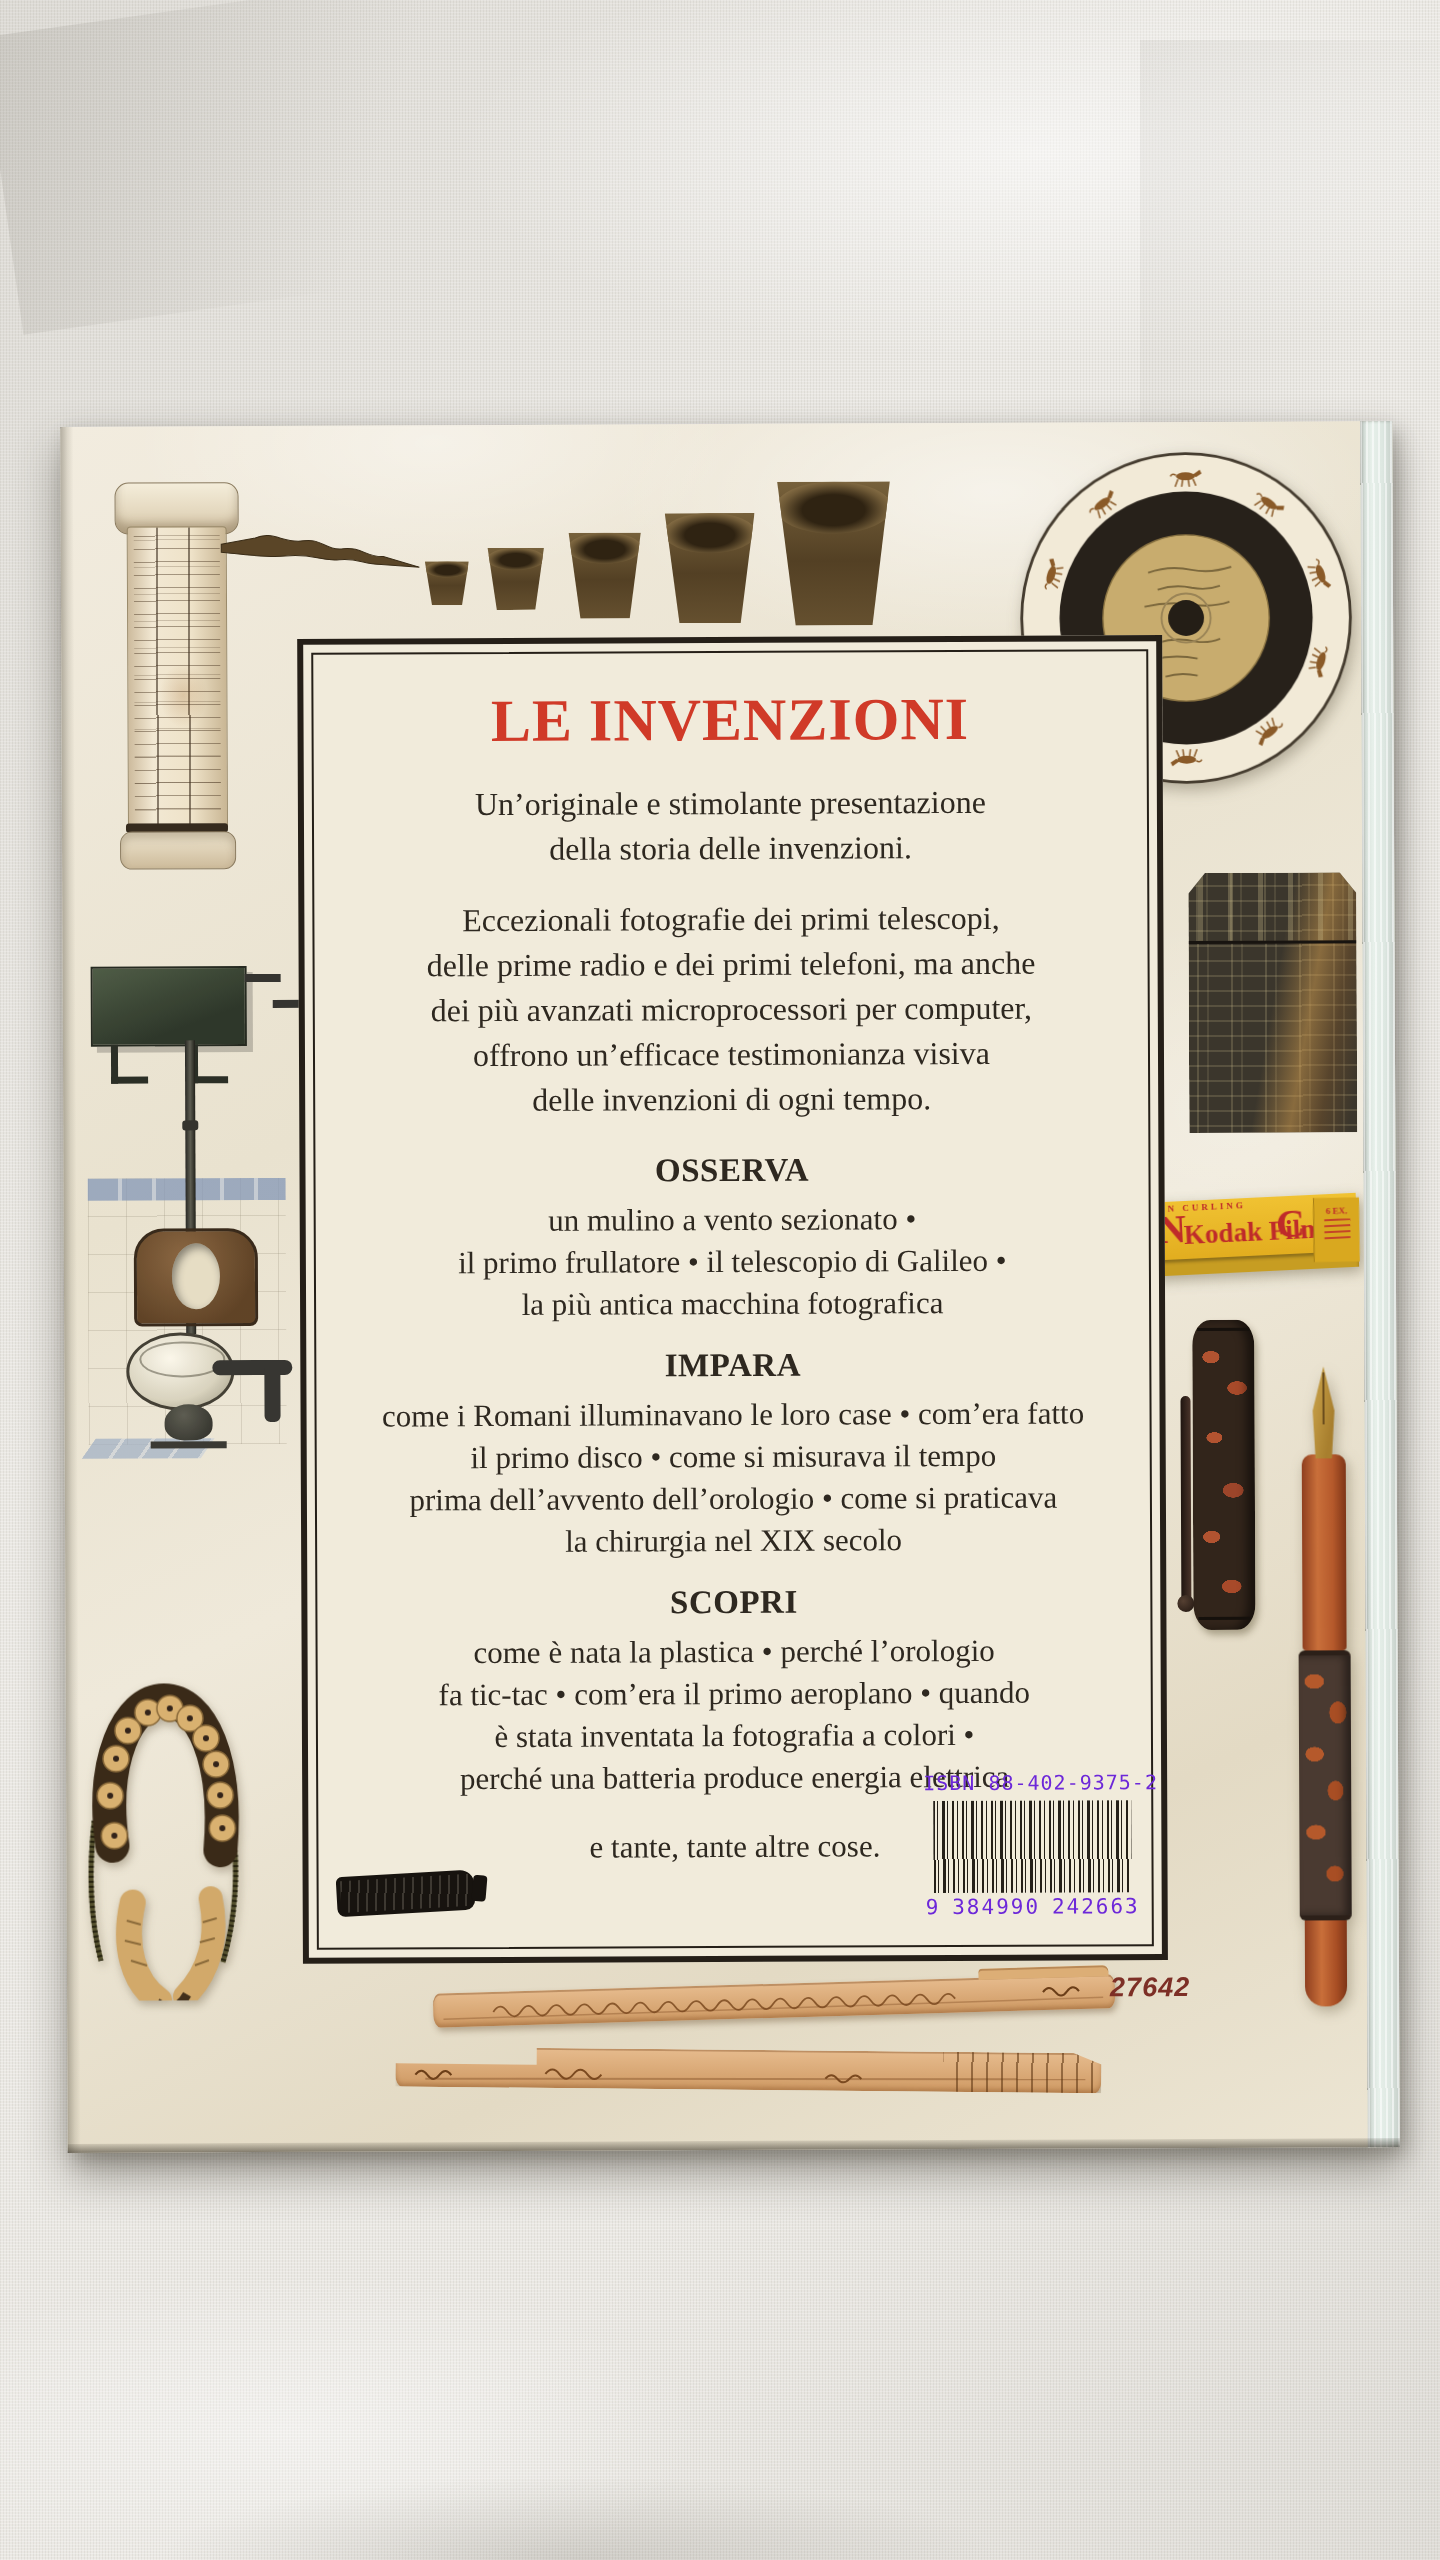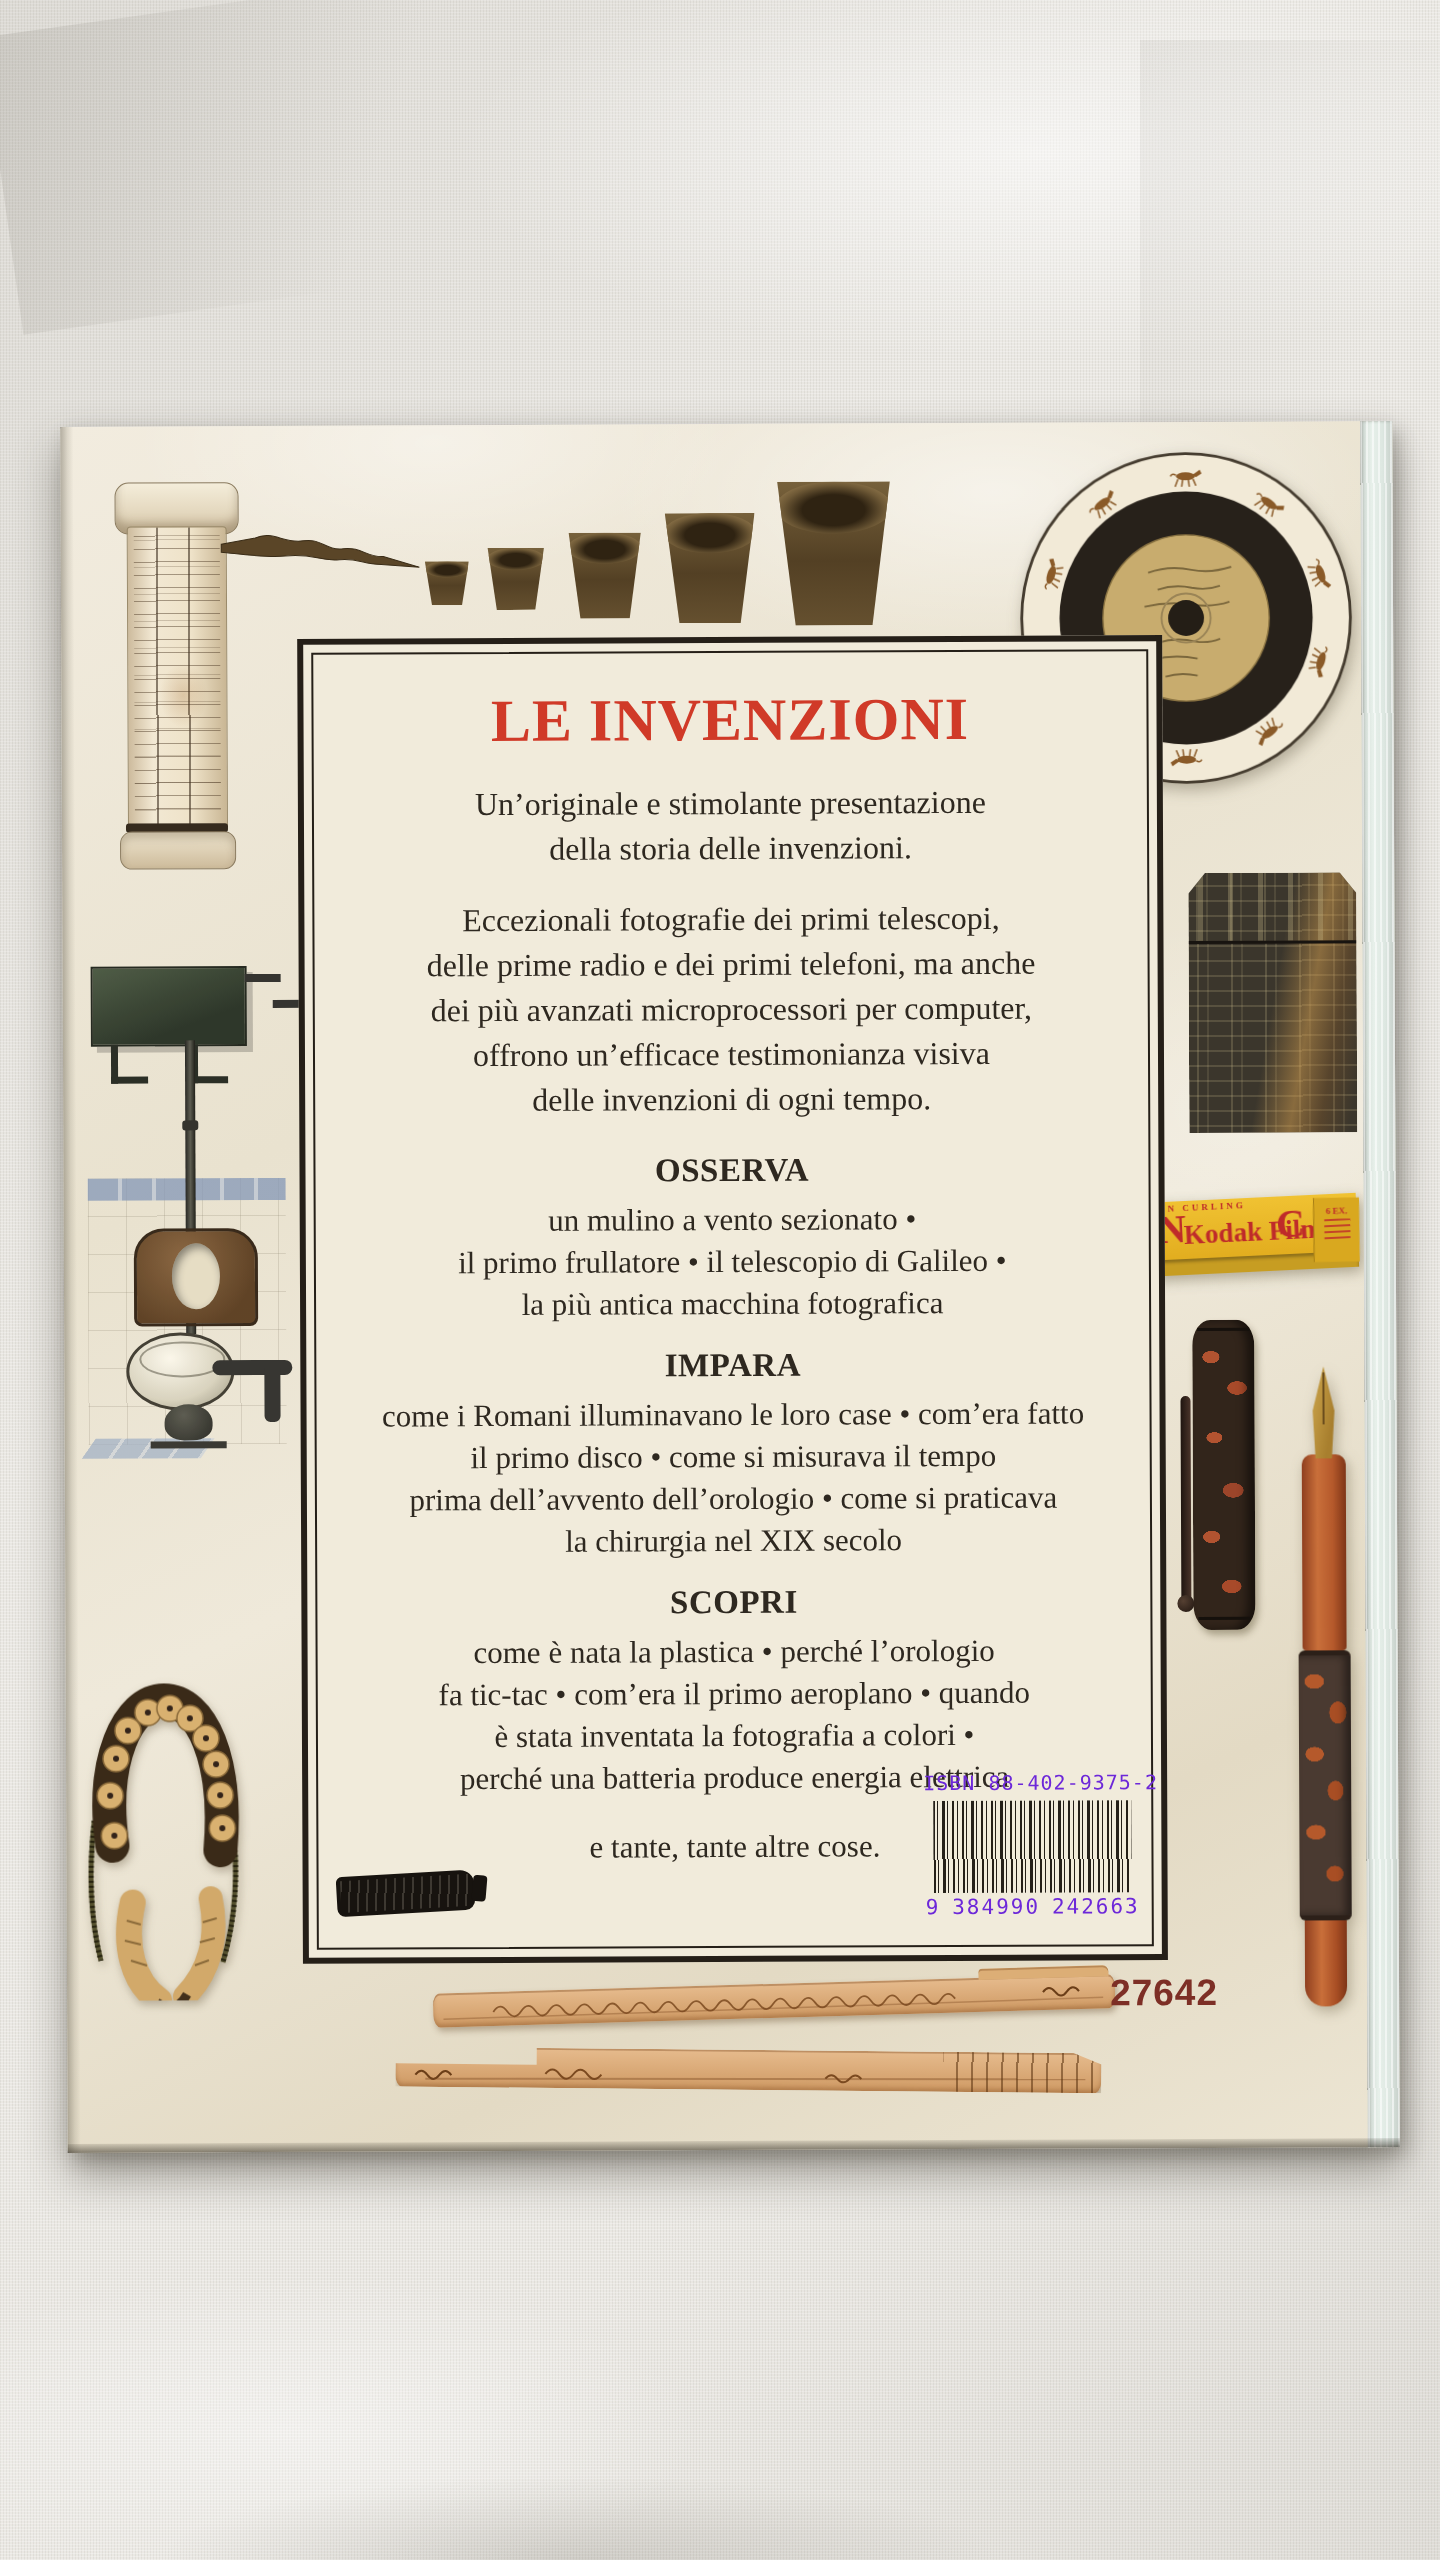--- a/index.html
+++ b/index.html
@@ -65,21 +65,21 @@
       #241f18 19px 21px, transparent 21px 24px, #241f18 24px 25px, transparent 25px 29px);}
   .bdigits{display:flex;justify-content:space-between;font-size:21px;letter-spacing:2px;padding:0 2px;}
   .smudge{position:absolute;left:28px;bottom:44px;width:138px;height:40px;background:#17130f;
     border-radius:6px 14px 10px 8px;transform:rotate(-3deg);}
   .smudge::before{content:"";position:absolute;right:-12px;top:6px;width:14px;height:26px;
     background:#17130f;border-radius:4px;transform:rotate(8deg);}
   .smudge::after{content:"";position:absolute;inset:4px;
     background:repeating-linear-gradient(95deg, rgba(235,225,205,.18) 0 2px, transparent 2px 9px);}
   .print-code{position:absolute;left:1043px;top:1550px;
     font-family:"Liberation Sans","DejaVu Sans",sans-serif;font-weight:bold;
-    font-size:37px;color:#7d2f26;letter-spacing:1px;}
+    font-size:27px;color:#7d2f26;letter-spacing:1px;font-style:italic;}
   
   .sundial{position:absolute;left:52px;top:56px;width:130px;height:392px;}
   .sd-cap{position:absolute;left:2px;top:0;width:122px;height:50px;border-radius:14px;
     background:linear-gradient(180deg,#f4edda,#d8c8aa);border:1px solid #8a7a5e;
     box-shadow:inset 0 -10px 10px rgba(95,75,45,.35);}
   .sd-shaft{position:absolute;left:14px;top:44px;width:98px;height:300px;border-radius:4px;
     border:1px solid #9a8a6a;
     background:
       radial-gradient(34px 46px at 56% 56%, rgba(150,90,30,.22), transparent 70%),
       linear-gradient(90deg, transparent 28px, rgba(50,35,20,.55) 28px, rgba(50,35,20,.55) 30px,

